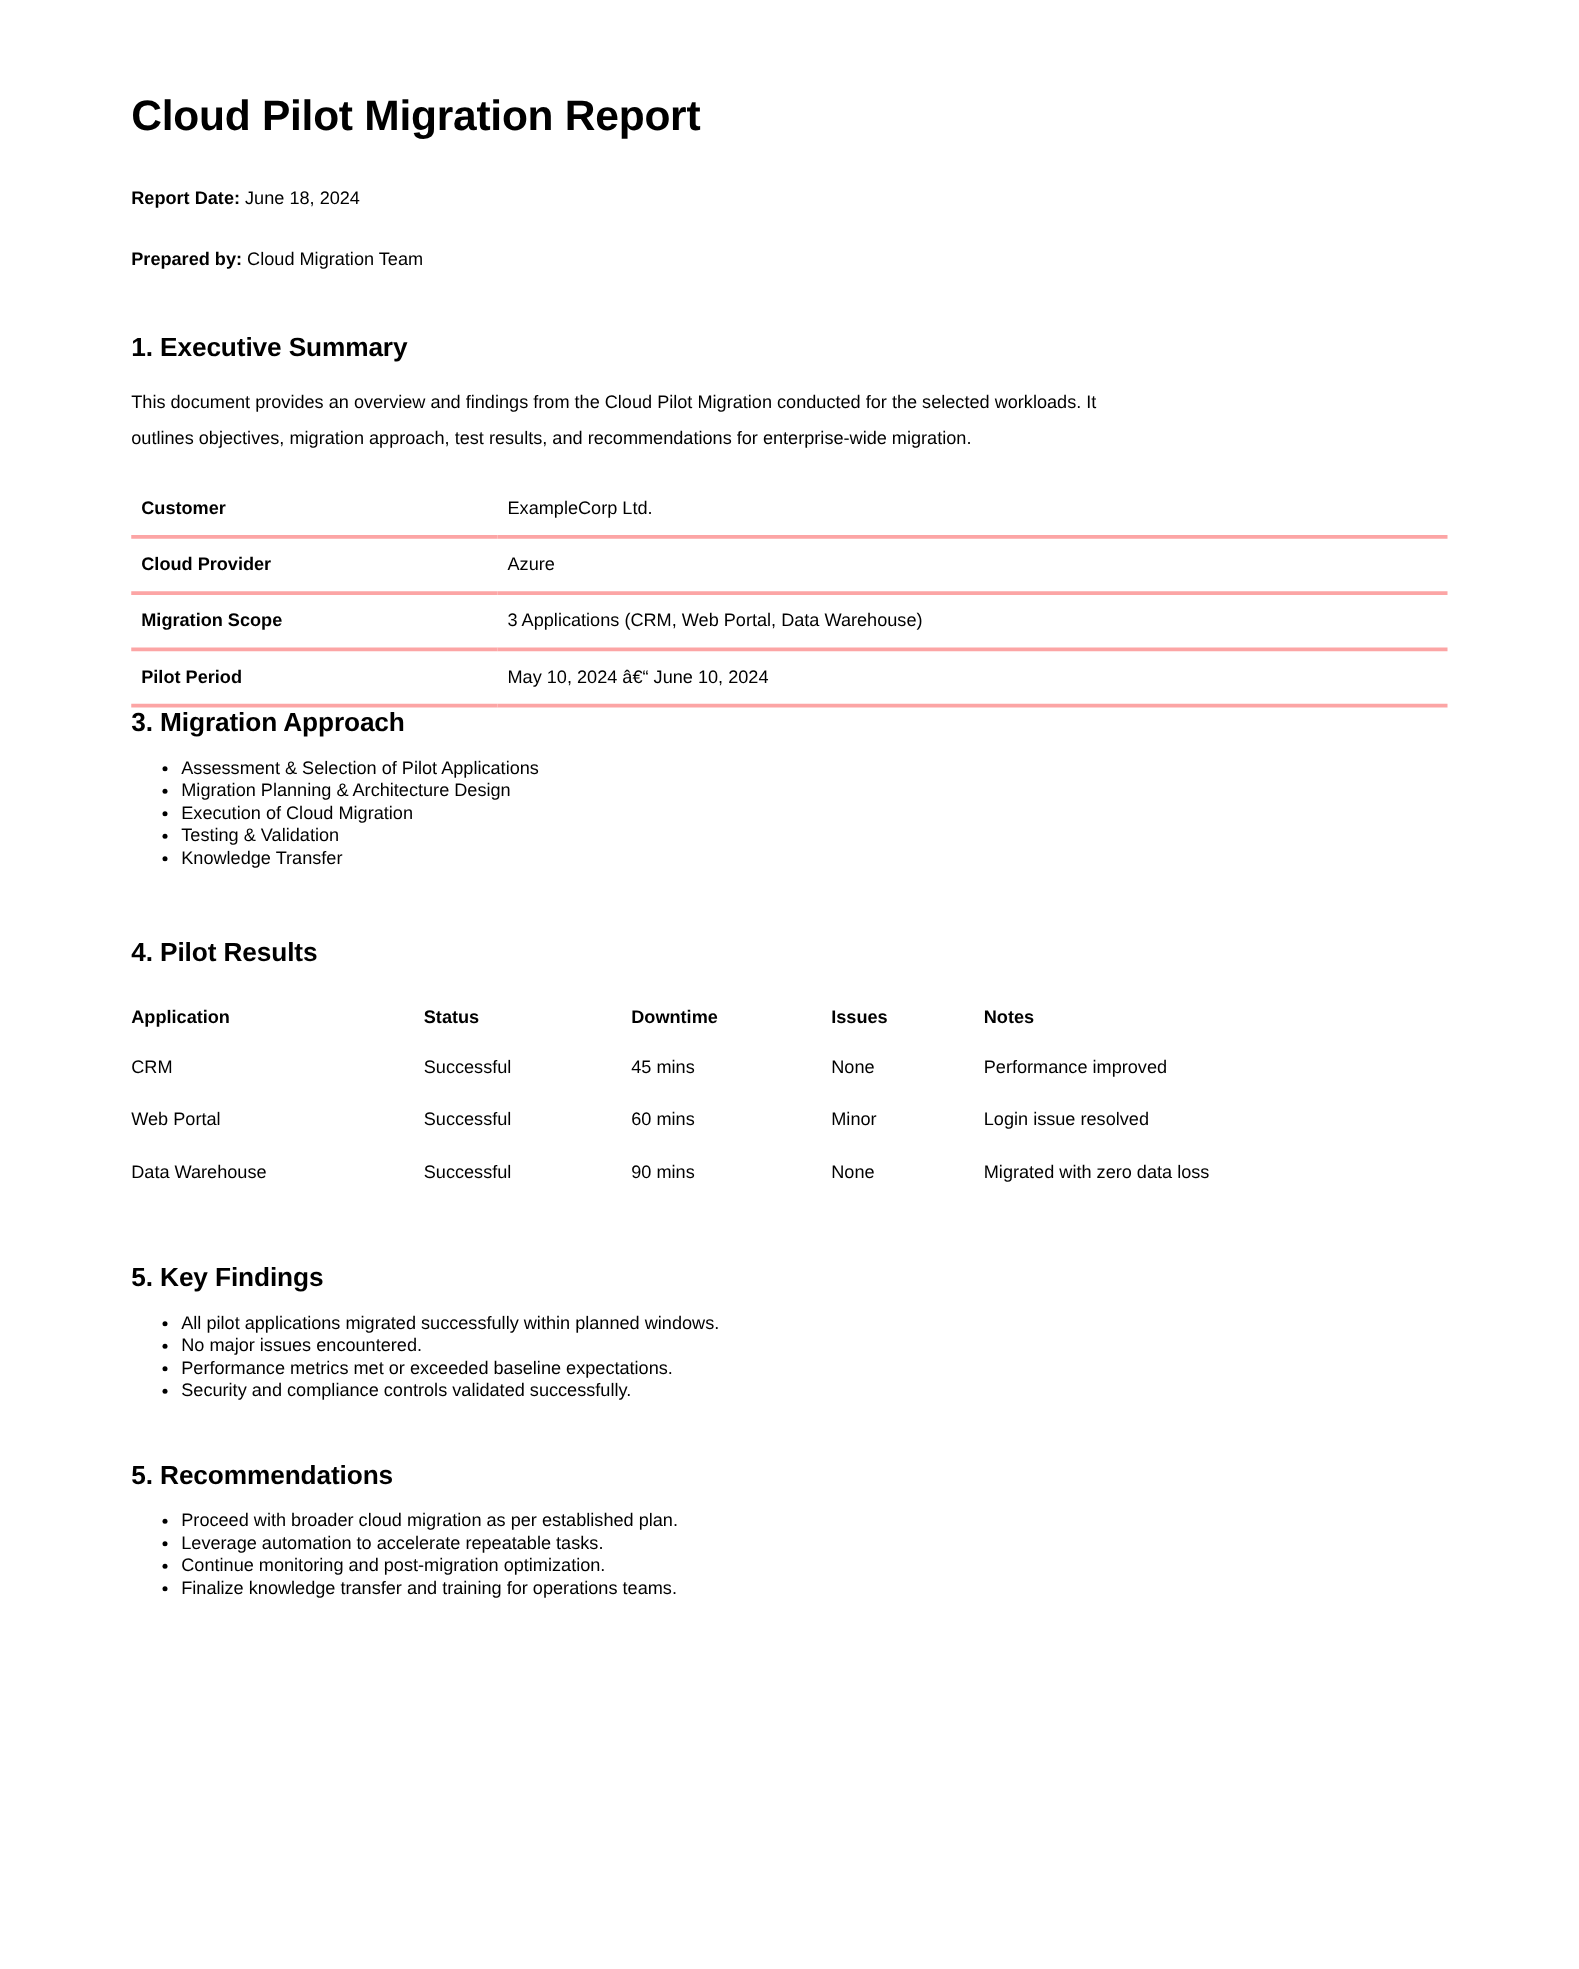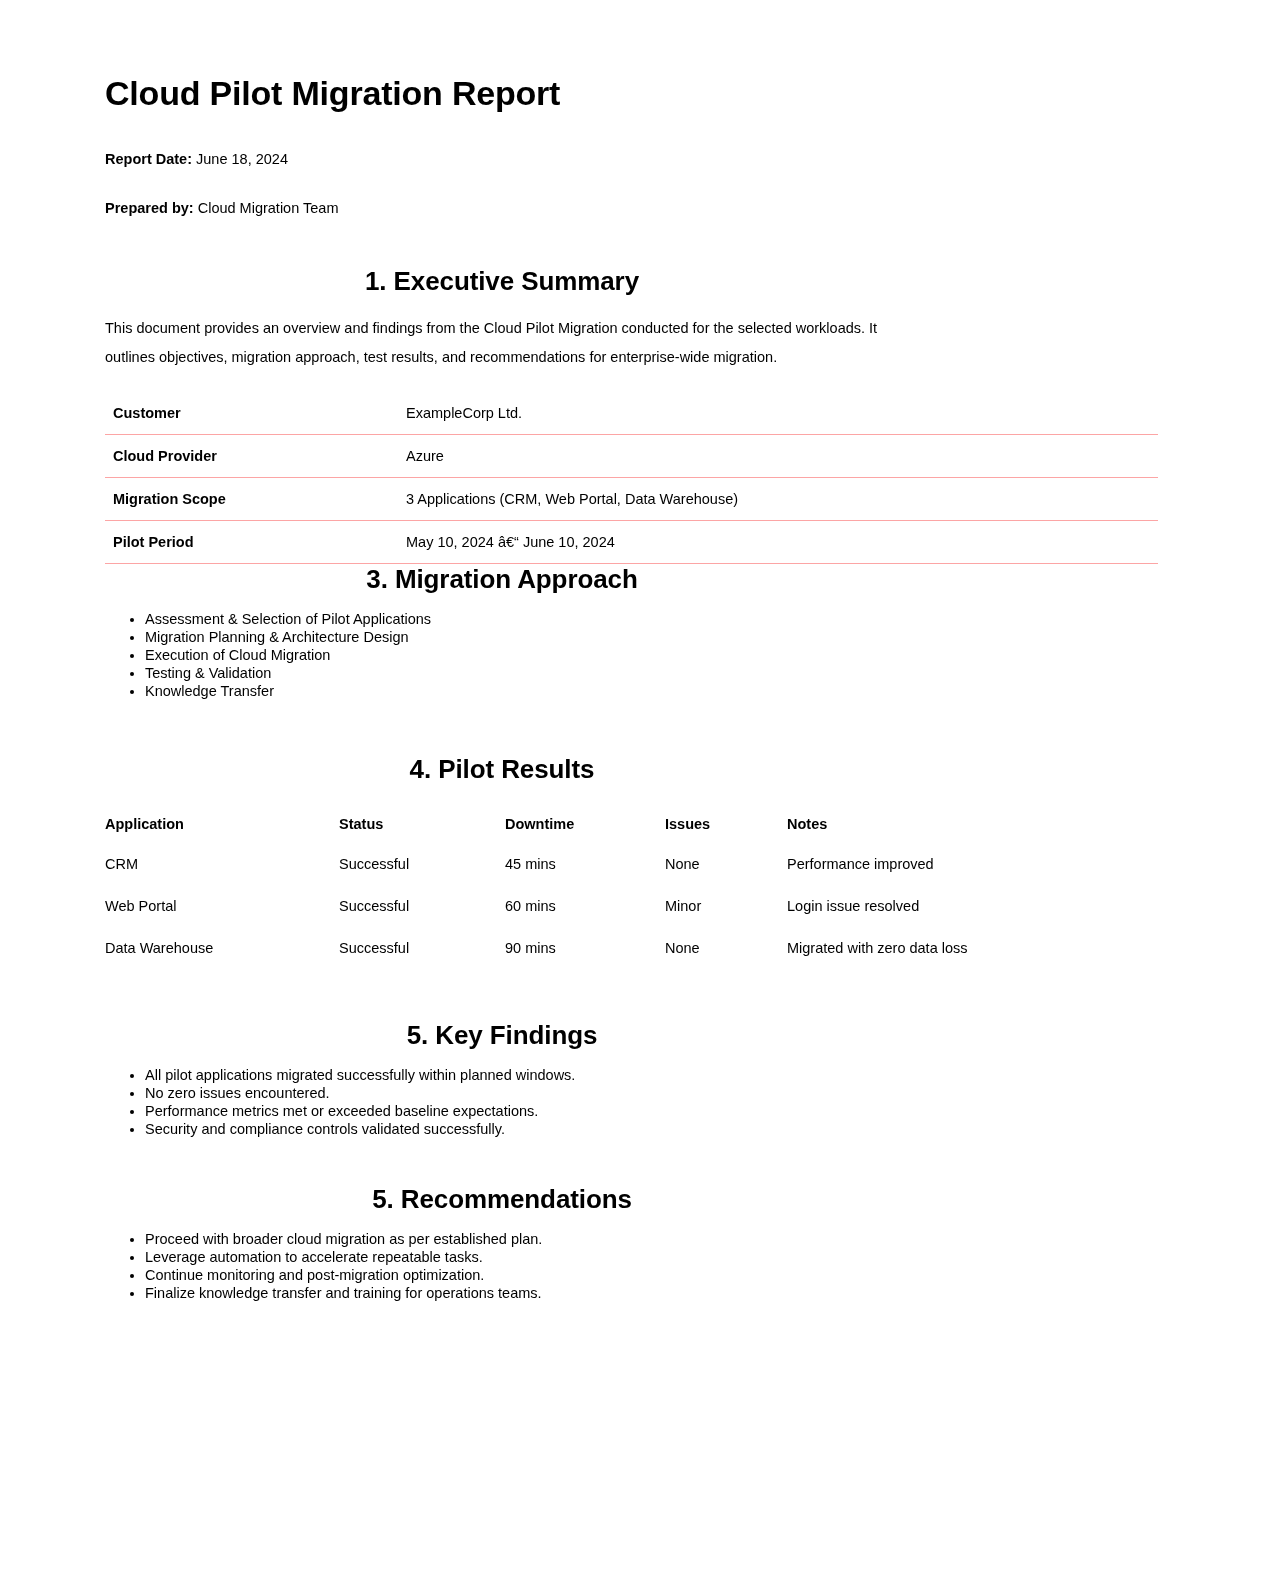--- a/index.html
+++ b/index.html
@@ -30,26 +30,25 @@
   }
   .meta-line {
     font-size: 14.5px;
     line-height: 1.4;
     margin: 0;
   }
   .meta-line.first { margin-top: 36px; }
   .meta-line.second { margin-top: 29px; }
   .meta-label { font-weight: bold; }
   .section-heading {
-    font-size: 26px;
+    font-size: 21px;
     font-weight: bold;
     line-height: 1.2;
     margin: 0;
     letter-spacing: -0.1px;
-    text-align: center;
   }
   .h-exec { margin-top: 47px; }
   .h-overview { margin-top: 55px; }
   .h-approach { }
   .h-results { margin-top: 53px; }
   .h-findings { margin-top: 51px; }
   .h-recs { margin-top: 45px; }
 
   .body-par {
     font-size: 14.5px;
@@ -79,21 +78,21 @@
   table.doc-table th {
     font-size: 14.5px;
     text-align: left;
     vertical-align: middle;
     padding: 0;
     border: none;
   }
   
   .overview-table tr td {
     height: 42px;
-    border-bottom: 1px solid #fca5a5;
+    border-bottom: 3px solid #fca5a5;
   }
   .overview-table tr:first-child td { border-top: none; }
   .overview-table td.k {
     width: 285px;
     font-weight: bold;
     padding-left: 8px;
   }
   .overview-table td.v {
     padding-left: 8px;
   }
@@ -198,21 +197,21 @@
         <td>90 mins</td>
         <td>None</td>
         <td>Migrated with zero data loss</td>
       </tr>
     </tbody>
   </table>
 
   <h2 class="section-heading h-findings">5. Key Findings</h2>
   <ul class="doc-list">
     <li>All pilot applications migrated successfully within planned windows.</li>
-    <li>No zero issues encountered.</li>
+    <li>No major issues encountered.</li>
     <li>Performance metrics met or exceeded baseline expectations.</li>
     <li>Security and compliance controls validated successfully.</li>
   </ul>
 
   <h2 class="section-heading h-recs">5. Recommendations</h2>
   <ul class="doc-list">
     <li>Proceed with broader cloud migration as per established plan.</li>
     <li>Leverage automation to accelerate repeatable tasks.</li>
     <li>Continue monitoring and post-migration optimization.</li>
     <li>Finalize knowledge transfer and training for operations teams.</li>

